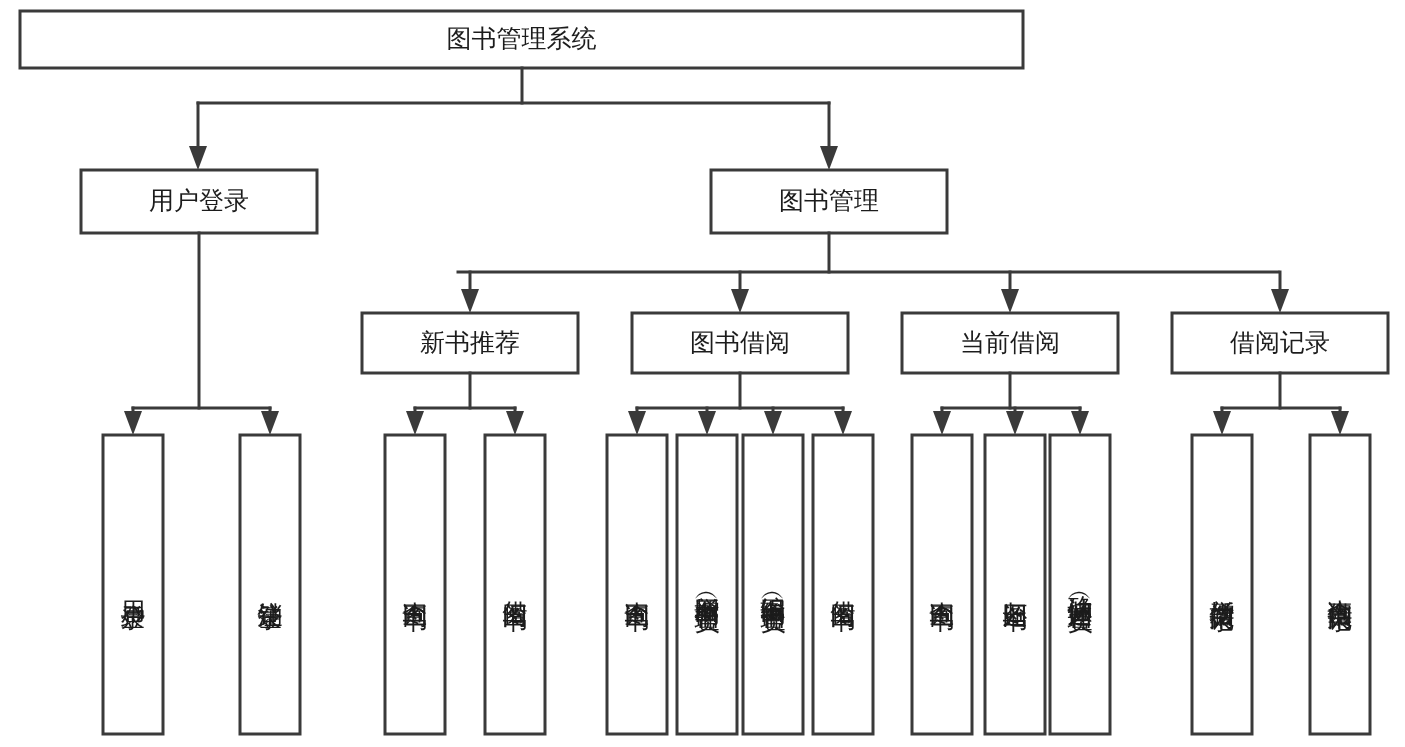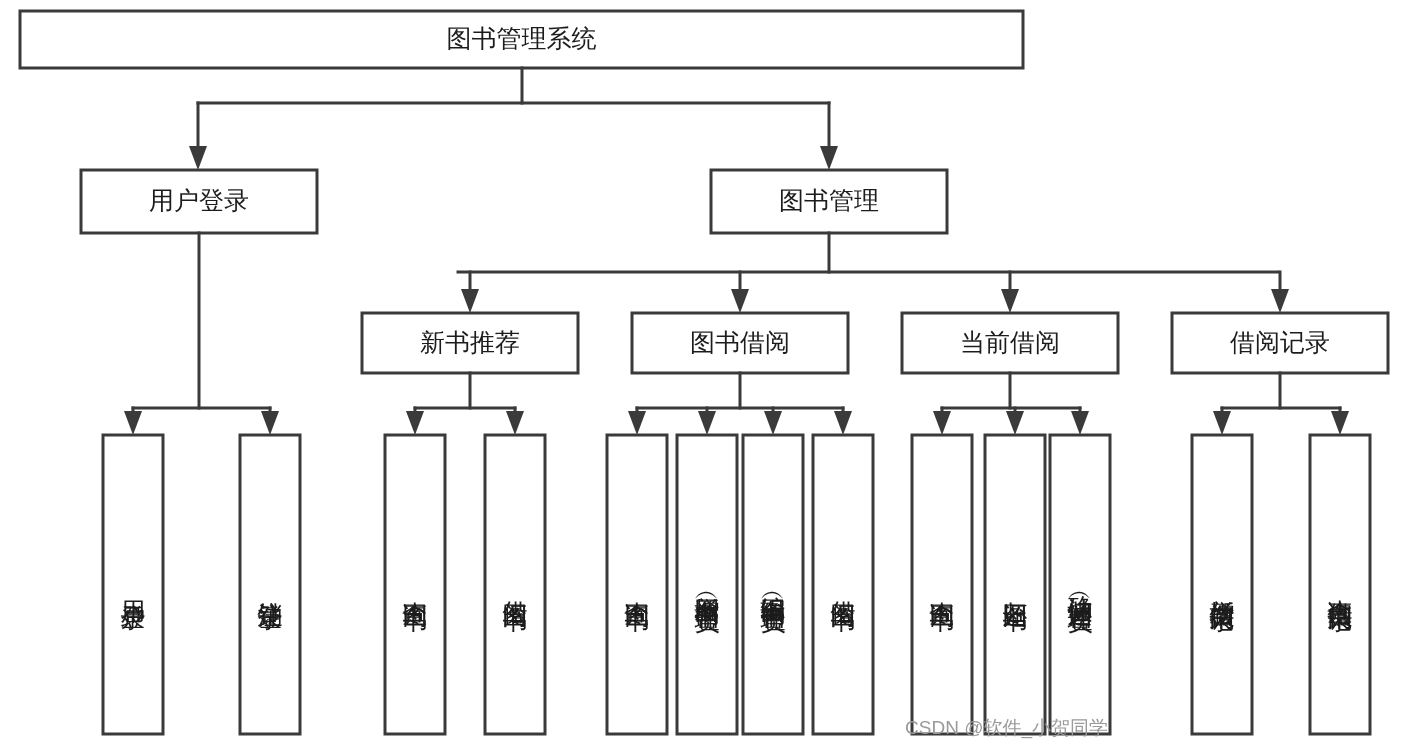--- a/index.html
+++ b/index.html
@@ -237,15 +237,14 @@
         <span class="leaf-label-v">确认归还（管理员）</span>
       </div>
       <div class="leaf-label-wrap" style="left: 1192px; top: 435px; width: 60px; height: 299px;">
         <span class="leaf-label-v">新增借阅记录</span>
       </div>
       <div class="leaf-label-wrap" style="left: 1310px; top: 435px; width: 60px; height: 299px;">
         <span class="leaf-label-v">查询借阅记录</span>
       </div>
     </div>
 
-  <div class="watermark">CSDN @软件_小贺同学</div>
 
 </div>
 
 </body></html>

